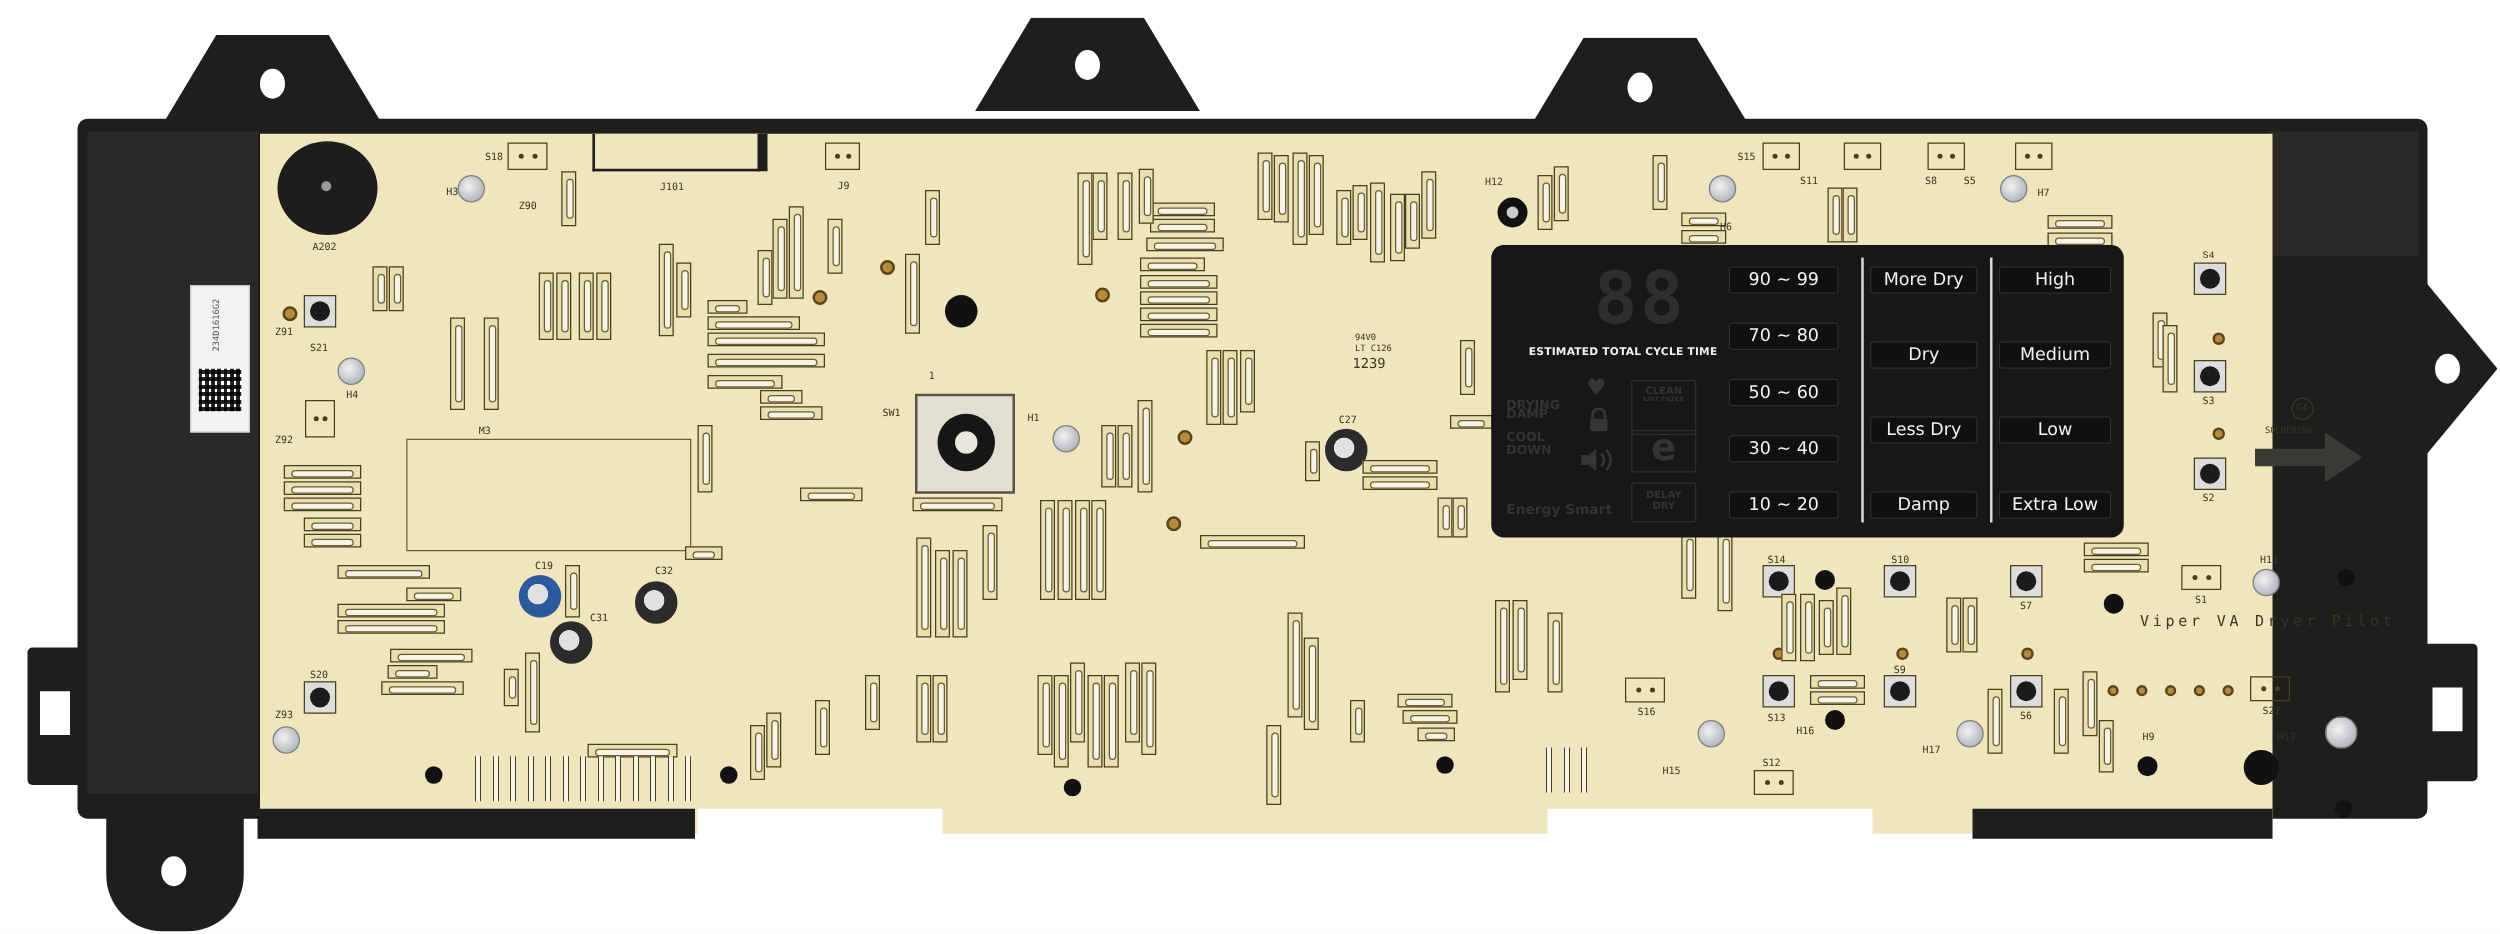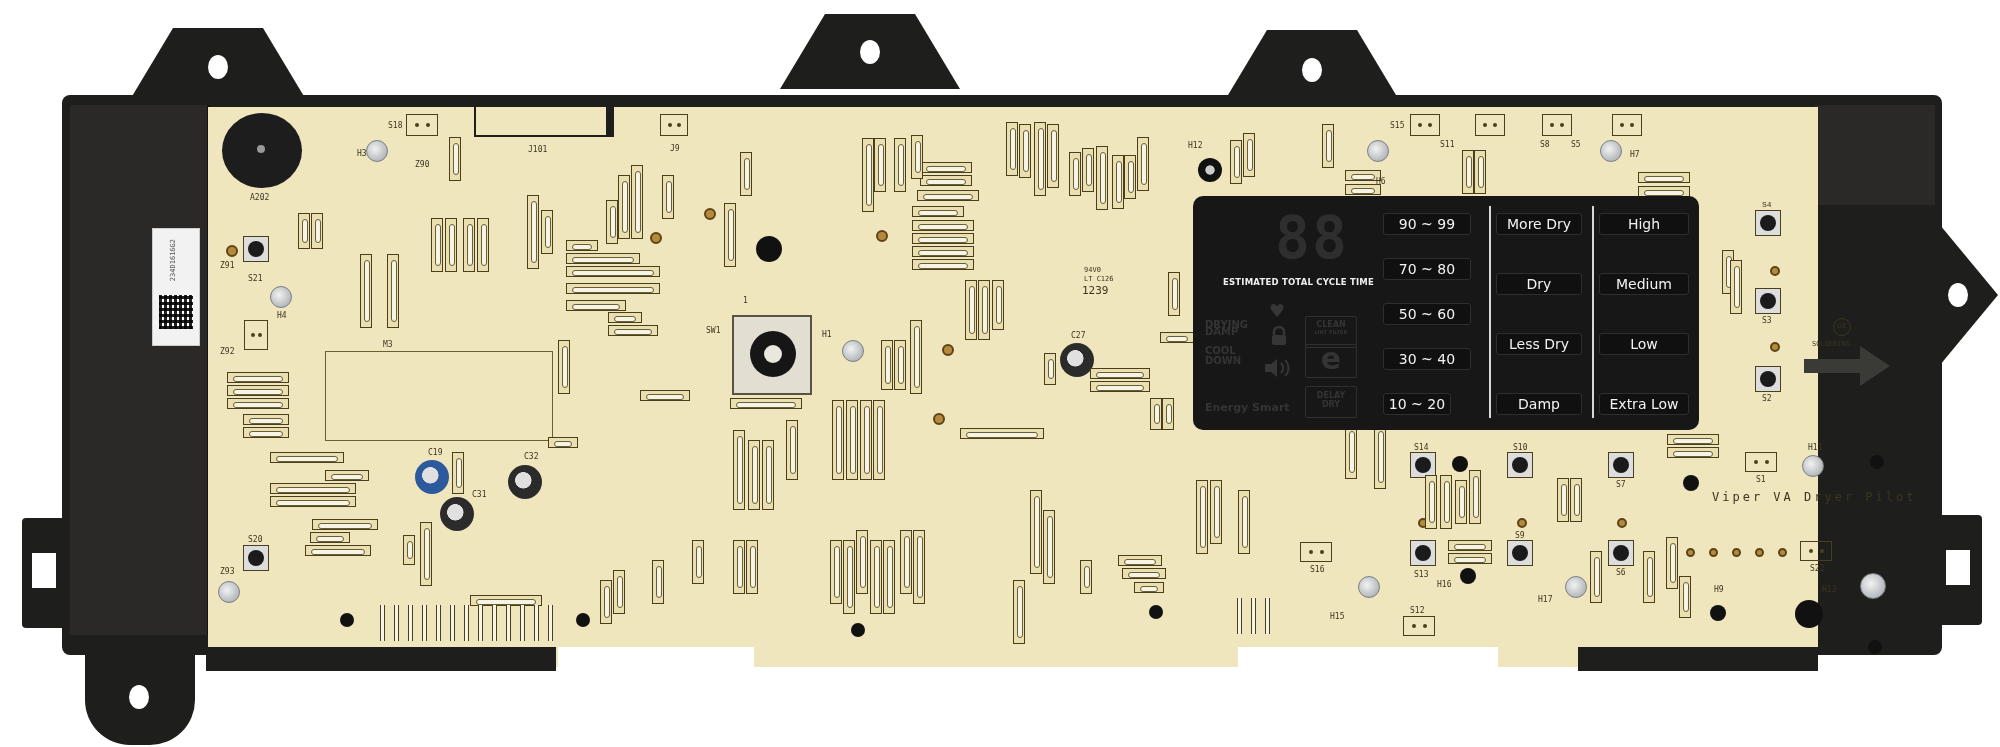--- a/index.html
+++ b/index.html
@@ -398,35 +398,35 @@
         <rect x="1" y="9" width="14" height="10" rx="2" fill="#363636"></rect>
       </svg>
   </div>
   <div class="dim-icon" style="left:70px;top:160px;">
     <svg width="30" height="24" viewBox="0 0 30 24">
         <polygon points="2,8 8,8 14,3 14,21 8,16 2,16" fill="#363636"></polygon>
         <path d="M18 7a7 7 0 0 1 0 10M22 4a11 11 0 0 1 0 16" stroke="#363636" stroke-width="2" fill="none"></path>
       </svg>
   </div>
 
-  <div class="dim-box" style="left:112px;top:120px;width:52px;height:32px;padding-top:4px;">
+  <div class="dim-box" style="left:112px;top:108px;width:52px;height:44px;padding-top:4px;">
     <div>CLEAN</div>
     <div style="font-size:5px;">LINT FILTER</div>
   </div>
   <div class="dim-box" style="left:112px;top:148px;width:52px;height:34px;font-size:30px;line-height:28px;">e</div>
   <div class="dim-box" style="left:112px;top:190px;width:52px;height:32px;padding-top:5px;">
     <div>DELAY</div>
     <div>DRY</div>
   </div>
 
   <div class="opt-btn" style="left:190px;top:17px;width:88px;">90 ~ 99</div>
   <div class="opt-btn" style="left:190px;top:62px;width:88px;">70 ~ 80</div>
   <div class="opt-btn" style="left:190px;top:107px;width:88px;">50 ~ 60</div>
   <div class="opt-btn" style="left:190px;top:152px;width:88px;">30 ~ 40</div>
-  <div class="opt-btn" style="left:190px;top:197px;width:68px;">10 ~ 20</div>
+  <div class="opt-btn" style="left:190px;top:197px;width:88px;">10 ~ 20</div>
 
   <div class="divider" style="left:296px;"></div>
 
   <div class="opt-btn" style="left:303px;top:17px;width:86px;">More Dry</div>
   <div class="opt-btn" style="left:303px;top:77px;width:86px;">Dry</div>
   <div class="opt-btn" style="left:303px;top:137px;width:86px;">Less Dry</div>
   <div class="opt-btn" style="left:303px;top:197px;width:86px;">Damp</div>
 
   <div class="divider" style="left:399px;"></div>
 

